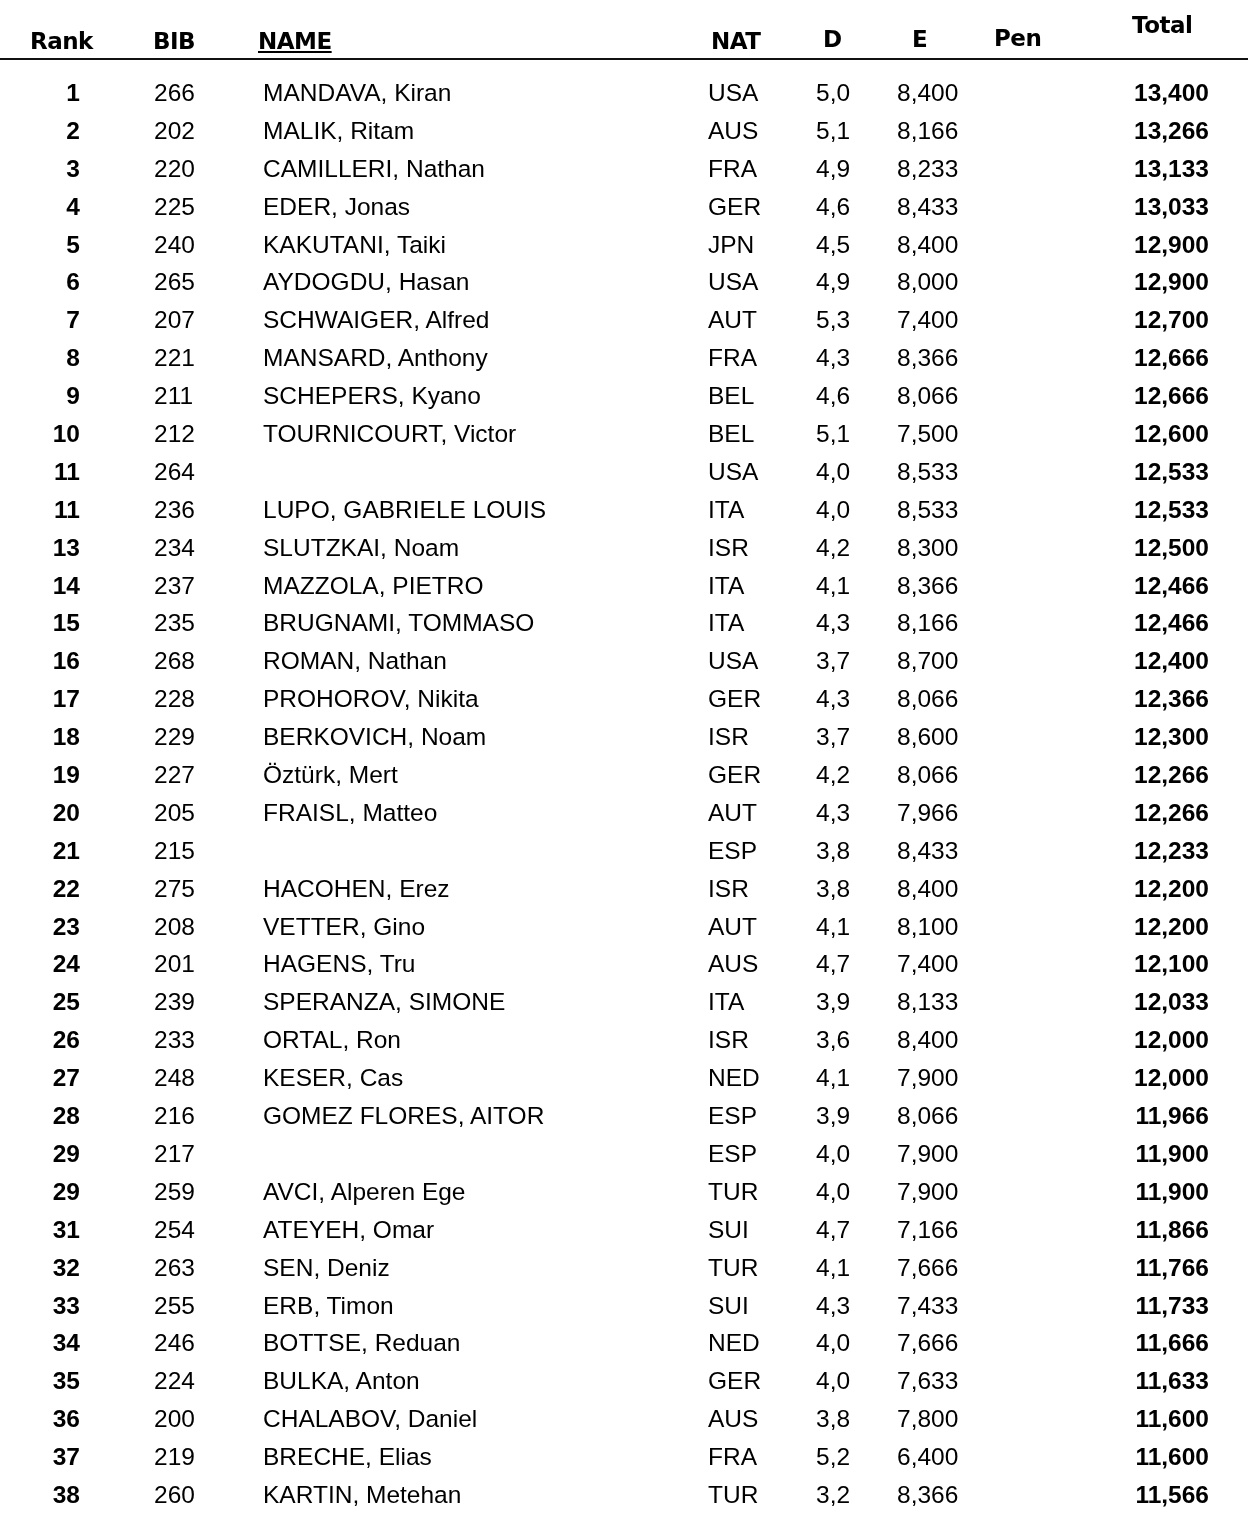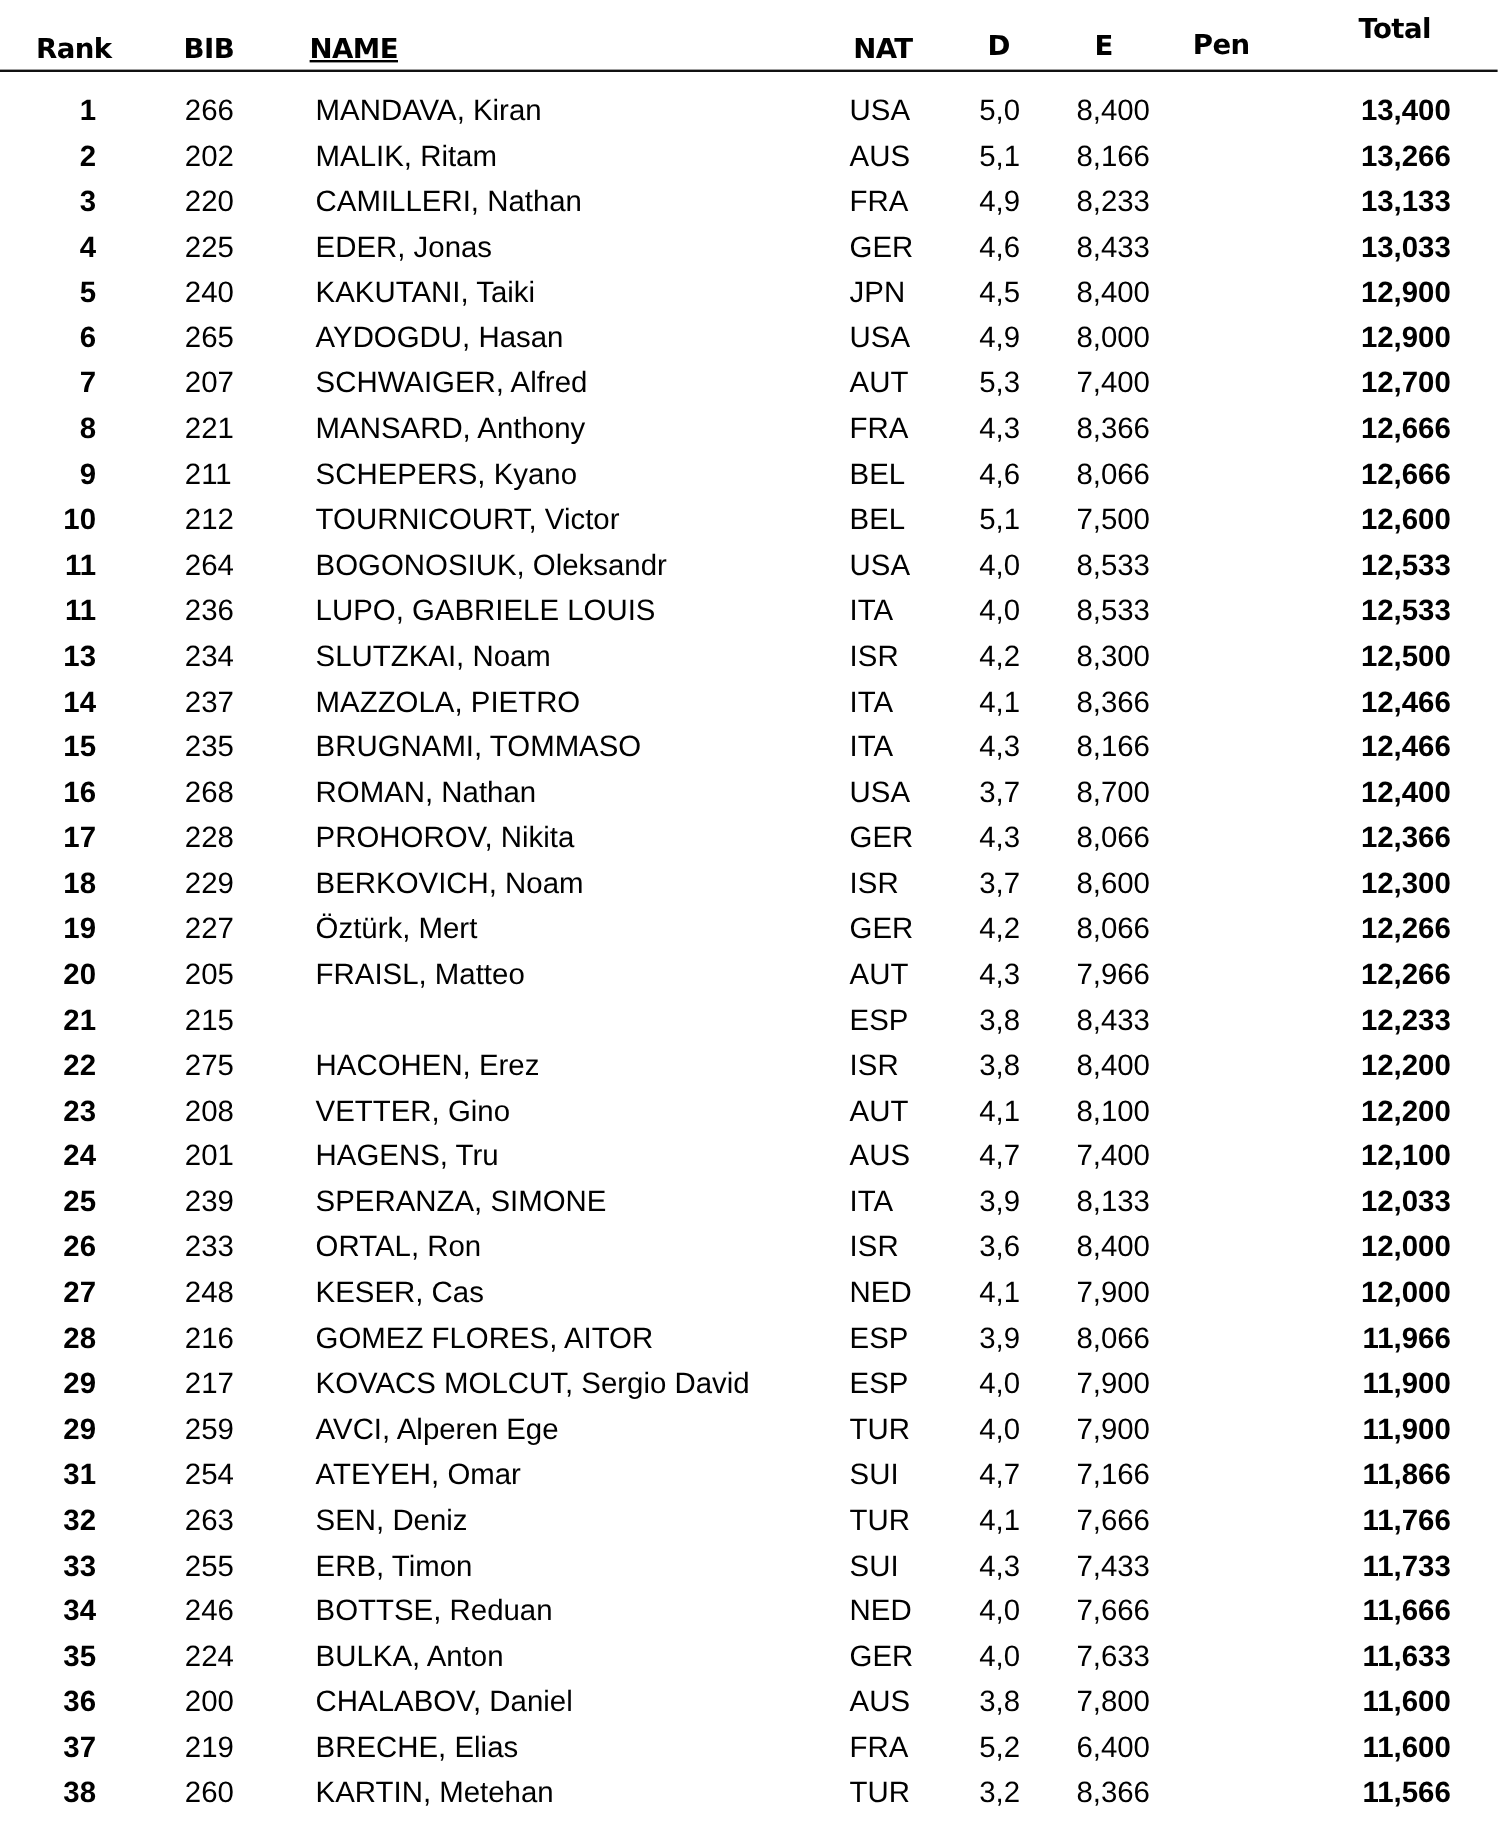--- a/index.html
+++ b/index.html
@@ -133,21 +133,20 @@
     <span class="c-name">TOURNICOURT, Victor</span>
     <span class="c-nat">BEL</span>
     <span class="c-d">5,1</span>
     <span class="c-e">7,500</span>
     <span class="c-pen"></span>
     <span class="c-total">12,600</span>
   </div>
     <div class="row">
     <span class="c-rank">11</span>
     <span class="c-bib">264</span>
-    <span class="c-name">BOGONOSIUK, Oleksandr</span>
     <span class="c-nat">USA</span>
     <span class="c-d">4,0</span>
     <span class="c-e">8,533</span>
     <span class="c-pen"></span>
     <span class="c-total">12,533</span>
   </div>
     <div class="row">
     <span class="c-rank">11</span>
     <span class="c-bib">236</span>
     <span class="c-name">LUPO, GABRIELE LOUIS</span>
@@ -312,21 +311,20 @@
     <span class="c-name">GOMEZ FLORES, AITOR</span>
     <span class="c-nat">ESP</span>
     <span class="c-d">3,9</span>
     <span class="c-e">8,066</span>
     <span class="c-pen"></span>
     <span class="c-total">11,966</span>
   </div>
     <div class="row">
     <span class="c-rank">29</span>
     <span class="c-bib">217</span>
-    <span class="c-name">KOVACS MOLCUT, Sergio David</span>
     <span class="c-nat">ESP</span>
     <span class="c-d">4,0</span>
     <span class="c-e">7,900</span>
     <span class="c-pen"></span>
     <span class="c-total">11,900</span>
   </div>
     <div class="row">
     <span class="c-rank">29</span>
     <span class="c-bib">259</span>
     <span class="c-name">AVCI, Alperen Ege</span>

